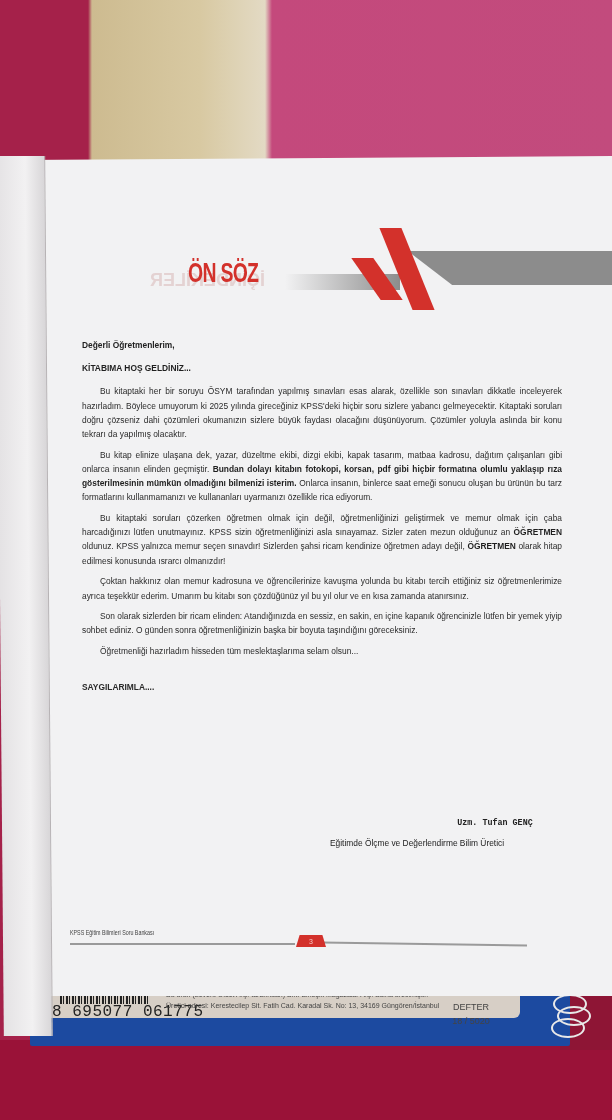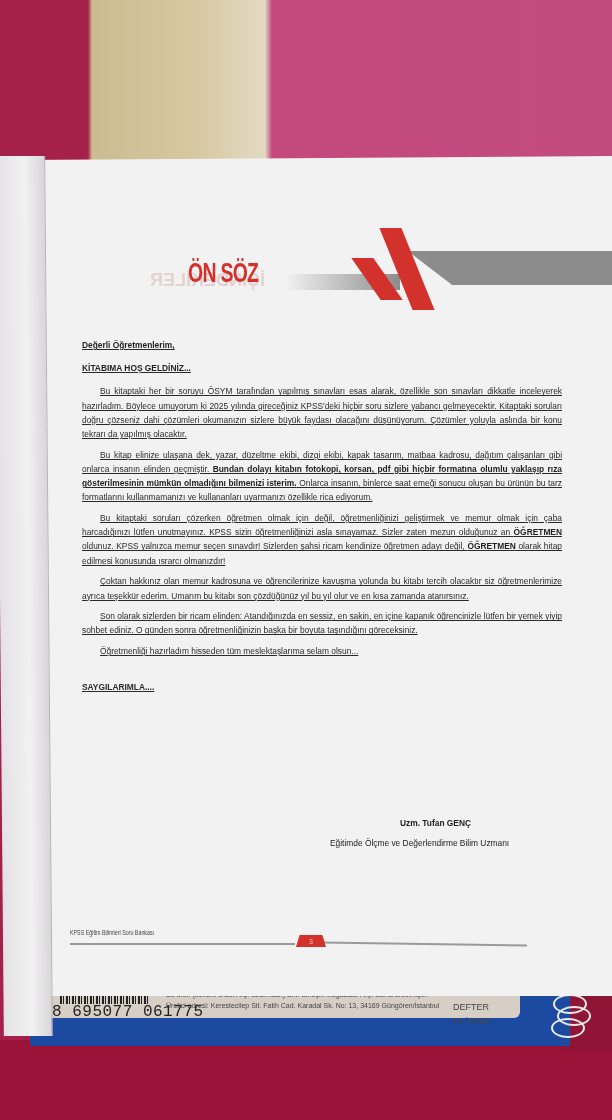--- a/index.html
+++ b/index.html
@@ -25,28 +25,28 @@
     clip-path:polygon(0 4px,100% 0,100% 100%,0 100%);}
   .page-shadow{position:absolute;left:40px;top:975px;width:572px;height:12px;background:#e9e8ea;}
   
   .title{position:absolute;left:188px;top:258px;font-family:"Liberation Sans",sans-serif;font-weight:bold;font-size:27px;color:#d3312b;letter-spacing:-1px;transform:scaleX(0.72);transform-origin:left;}
   .title-ghost{position:absolute;left:150px;top:270px;font-weight:bold;font-size:18px;color:#e4d2d2;transform:scaleX(-1);}
   .band-fade{position:absolute;left:285px;top:274px;width:115px;height:16px;background:linear-gradient(90deg,rgba(140,140,140,0),#8c8c8c);}
   .band{position:absolute;left:390px;top:251px;width:222px;height:34px;background:#8c8c8c;clip-path:polygon(8% 0,100% 0,100% 100%,28% 100%);}
   .slash1{position:absolute;left:366px;top:258px;width:22px;height:42px;background:#d3312b;transform:skewX(35deg);}
   .slash2{position:absolute;left:396px;top:228px;width:22px;height:82px;background:#d3312b;transform:skewX(22deg);}
   
-  .body{position:absolute;left:82px;top:338px;width:480px;font-size:8.4px;line-height:14.2px;color:#2a2a2a;text-decoration:underline;}
+  .body{position:absolute;left:82px;top:338px;width:480px;font-size:8.4px;line-height:14.2px;color:#2a2a2a;}
   .body p{margin:0 0 6.5px 0;text-align:justify;}
   .ind{text-indent:18px;}
   .b{font-weight:bold;color:#1f1f1f;}
   .salute{font-weight:bold;margin-bottom:9px !important;}
   .signoff{font-weight:bold;margin-top:22px !important;}
   .sig{position:absolute;left:330px;top:813px;width:260px;font-size:8.4px;line-height:20px;color:#222;}
-  .sig-name{font-weight:bold;text-align:left;padding-left:70px;}
+  .sig-name{font-weight:bold;text-align:center;padding-left:70px;font-family:Liberation Mono, monospace;}
   
   .footer-title{position:absolute;left:70px;top:929px;font-size:6.5px;color:#444;transform:scaleX(0.82);transform-origin:left;}
   .footer-line-l{position:absolute;left:70px;top:943px;width:225px;height:1.5px;background:#9a9a9a;}
   .footer-line-r{position:absolute;left:322px;top:943px;width:205px;height:1.5px;background:#9a9a9a;transform:rotate(0.8deg);}
   .pagenum{position:absolute;left:296px;top:935px;width:30px;height:12px;background:#d3312b;clip-path:polygon(12% 0,88% 0,100% 100%,0 100%);color:#f5c9c5;font-size:7px;text-align:center;line-height:13px;}
 </style>
 </head>
 <body>
 
 <div class="carpet"></div>
@@ -81,27 +81,27 @@
 <div class="slash1"></div>
 <div class="slash2"></div>
 <div class="title">ÖN SÖZ</div>
 
 <div class="body">
   <p class="b salute">Değerli Öğretmenlerim,</p>
   <p class="b salute">KİTABIMA HOŞ GELDİNİZ...</p>
   <p class="ind">Bu kitaptaki her bir soruyu ÖSYM tarafından yapılmış sınavları esas alarak, özellikle son sınavları dikkatle inceleyerek hazırladım. Böylece umuyorum ki 2025 yılında gireceğiniz KPSS'deki hiçbir soru sizlere yabancı gelmeyecektir. Kitaptaki soruları doğru çözseniz dahi çözümleri okumanızın sizlere büyük faydası olacağını düşünüyorum. Çözümler yoluyla aslında bir konu tekrarı da yapılmış olacaktır.</p>
   <p class="ind"><span>Bu kitap elinize ulaşana dek, yazar, düzeltme ekibi, dizgi ekibi, kapak tasarım, matbaa kadrosu, dağıtım çalışanları gibi onlarca insanın elinden geçmiştir. </span><span class="b">Bundan dolayı kitabın fotokopi, korsan, pdf gibi hiçbir formatına olumlu yaklaşıp rıza gösterilmesinin mümkün olmadığını bilmenizi isterim.</span><span> Onlarca insanın, binlerce saat emeği sonucu oluşan bu ürünün bu tarz formatlarını kullanmamanızı ve kullananları uyarmanızı özellikle rica ediyorum.</span></p>
   <p class="ind"><span>Bu kitaptaki soruları çözerken öğretmen olmak için değil, öğretmenliğinizi geliştirmek ve memur olmak için çaba harcadığınızı lütfen unutmayınız. KPSS sizin öğretmenliğinizi asla sınayamaz. Sizler zaten mezun olduğunuz an </span><span class="b">ÖĞRETMEN</span><span> oldunuz. KPSS yalnızca memur seçen sınavdır! Sizlerden şahsi ricam kendinize öğretmen adayı değil, </span><span class="b">ÖĞRETMEN</span><span> olarak hitap edilmesi konusunda ısrarcı olmanızdır!</span></p>
-  <p class="ind">Çoktan hakkınız olan memur kadrosuna ve öğrencilerinize kavuşma yolunda bu kitabı tercih olacaktır siz öğretmenlerimize ayrıca teşekkür ederim. Umarım bu kitabı son çözdüğünüz yıl bu yıl olur ve en kısa zamanda atanırsınız.</p>
+  <p class="ind">Çoktan hakkınız olan memur kadrosuna ve öğrencilerinize kavuşma yolunda bu kitabı tercih ettiğiniz siz öğretmenlerimize ayrıca teşekkür ederim. Umarım bu kitabı son çözdüğünüz yıl bu yıl olur ve en kısa zamanda atanırsınız.</p>
   <p class="ind">Son olarak sizlerden bir ricam elinden: Atandığınızda en sessiz, en sakin, en içine kapanık öğrencinizle lütfen bir yemek yiyip sohbet ediniz. O günden sonra öğretmenliğinizin başka bir boyuta taşındığını göreceksiniz.</p>
   <p class="ind">Öğretmenliği hazırladım hisseden tüm meslektaşlarıma selam olsun...</p>
   <p class="signoff">SAYGILARIMLA....</p>
 </div>
 
 <div class="sig">
   <div class="sig-name">Uzm. Tufan GENÇ</div>
-  <div>Eğitimde Ölçme ve Değerlendirme Bilim Uzmanı</div>
+  <div>Eğitimde Ölçme ve Değerlendirme Bilim Üretici</div>
 </div>
 
 <div class="footer-title">KPSS Eğitim Bilimleri Soru Bankası</div>
 <div class="footer-line-l"></div>
 <div class="footer-line-r"></div>
 <div class="pagenum">3</div>
 
 </body></html>

